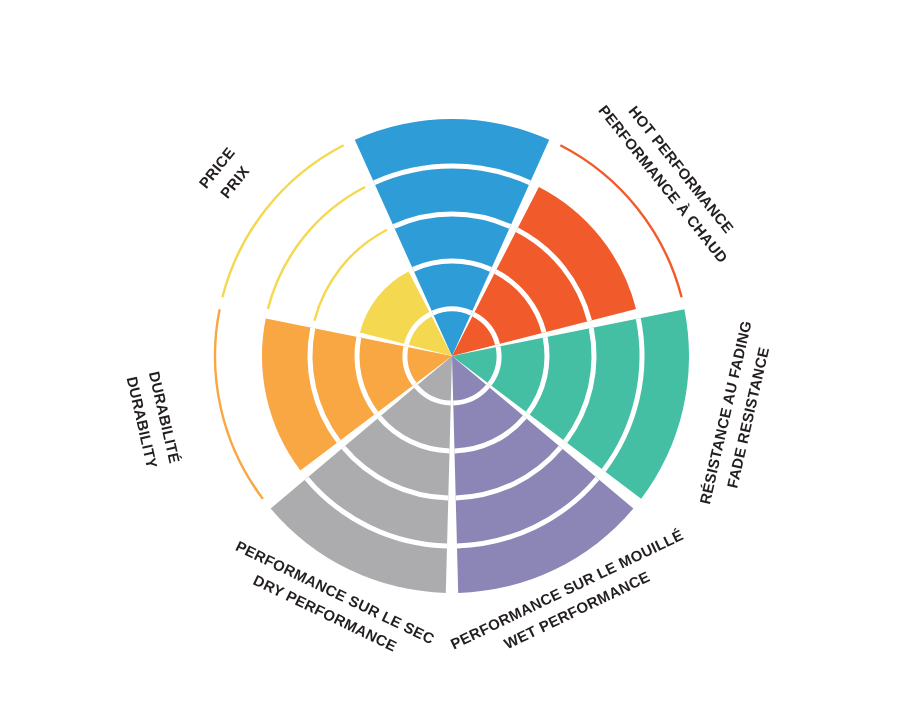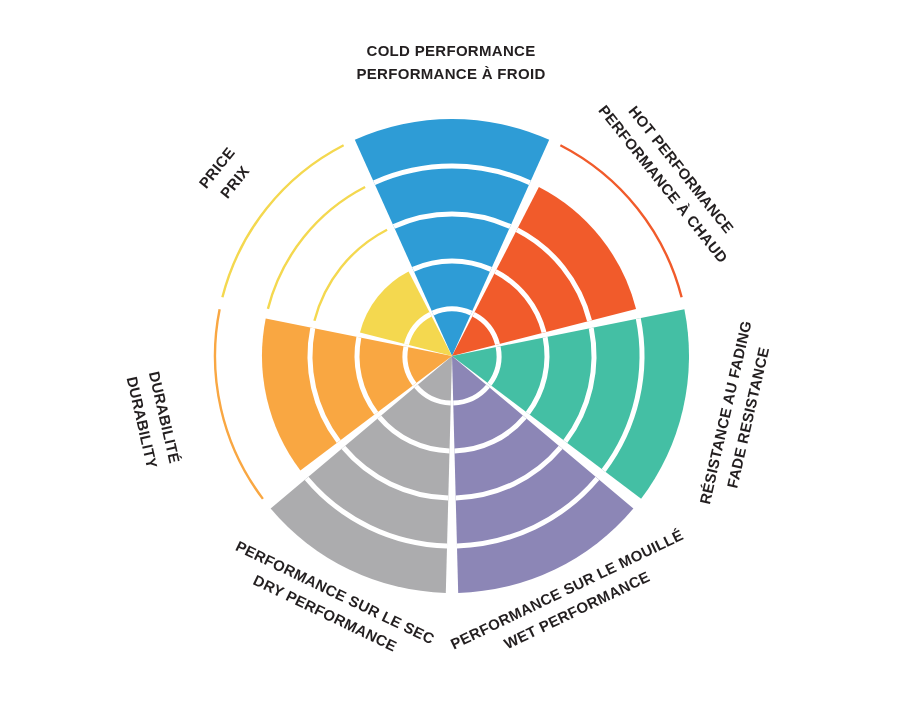--- a/index.html
+++ b/index.html
@@ -76,24 +76,20 @@
       <path d="M 376.20 413.27 A 95 95 0 0 1 358.86 337.29" fill="none" stroke="#FFFFFF" stroke-width="5"></path>
       <path d="M 338.70 441.60 A 142 142 0 0 1 312.78 328.04" fill="none" stroke="#FFFFFF" stroke-width="5"></path>
       <path d="M 262.90 498.87 A 237 237 0 0 1 219.64 309.33" fill="none" stroke="#F9A742" stroke-width="2.4"></path>
       <path d="M 452 356 L 359.97 332.44 A 95 95 0 0 1 408.55 271.52 Z" fill="#F4D84F"></path>
       <path d="M 406.47 344.35 A 47 47 0 0 1 430.51 314.20" fill="none" stroke="#FFFFFF" stroke-width="5"></path>
       <path d="M 314.43 320.79 A 142 142 0 0 1 387.06 229.72" fill="none" stroke="#F4D84F" stroke-width="2.4"></path>
       <path d="M 267.93 308.89 A 190 190 0 0 1 365.11 187.03" fill="none" stroke="#F4D84F" stroke-width="2.4"></path>
       <path d="M 222.40 297.23 A 237 237 0 0 1 343.62 145.24" fill="none" stroke="#F4D84F" stroke-width="2.4"></path>
     </svg>
 
-  <div class="seg-label pos-cold">
-    <div>COLD PERFORMANCE</div>
-    <div>PERFORMANCE À FROID</div>
-  </div>
 
   <div class="seg-label pos-hot">
     <div>HOT PERFORMANCE</div>
     <div>PERFORMANCE À CHAUD</div>
   </div>
 
   <div class="seg-label pos-fade">
     <div>RÉSISTANCE AU FADING</div>
     <div>FADE RESISTANCE</div>
   </div>

